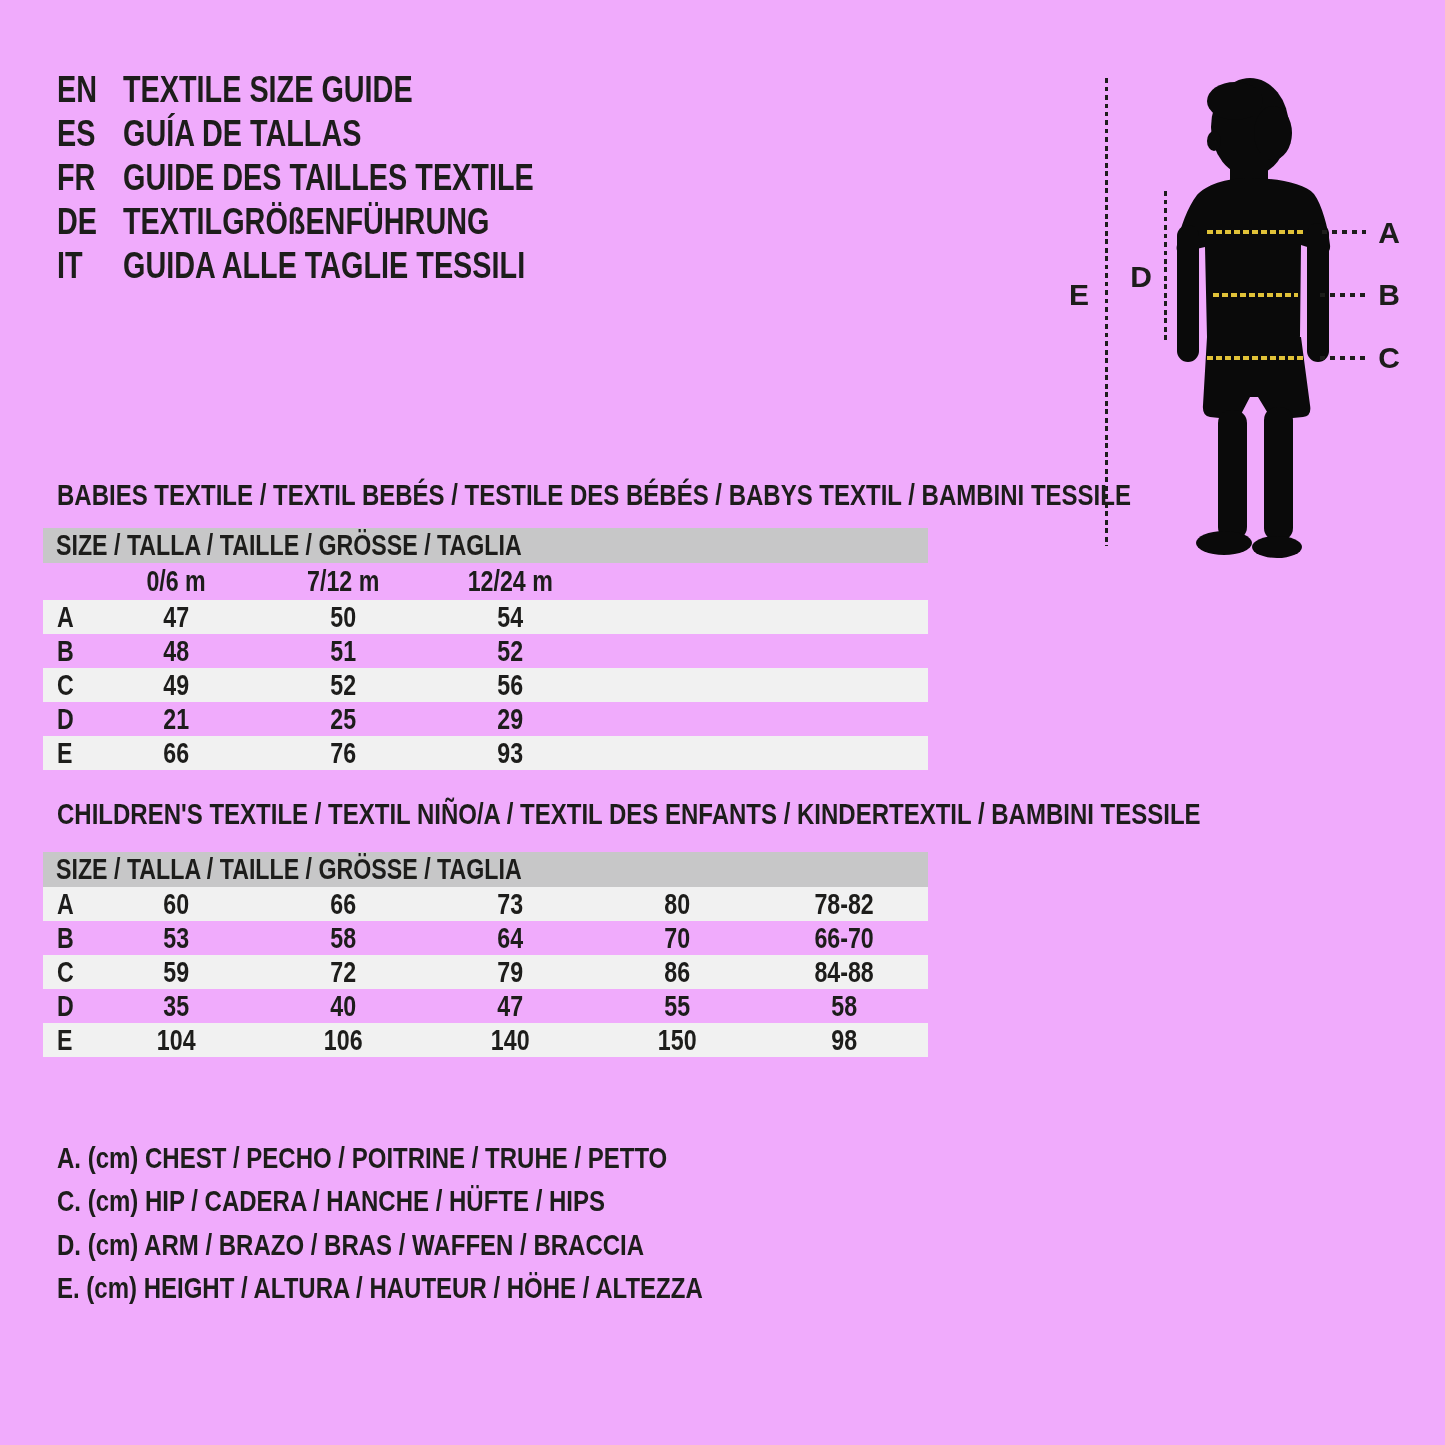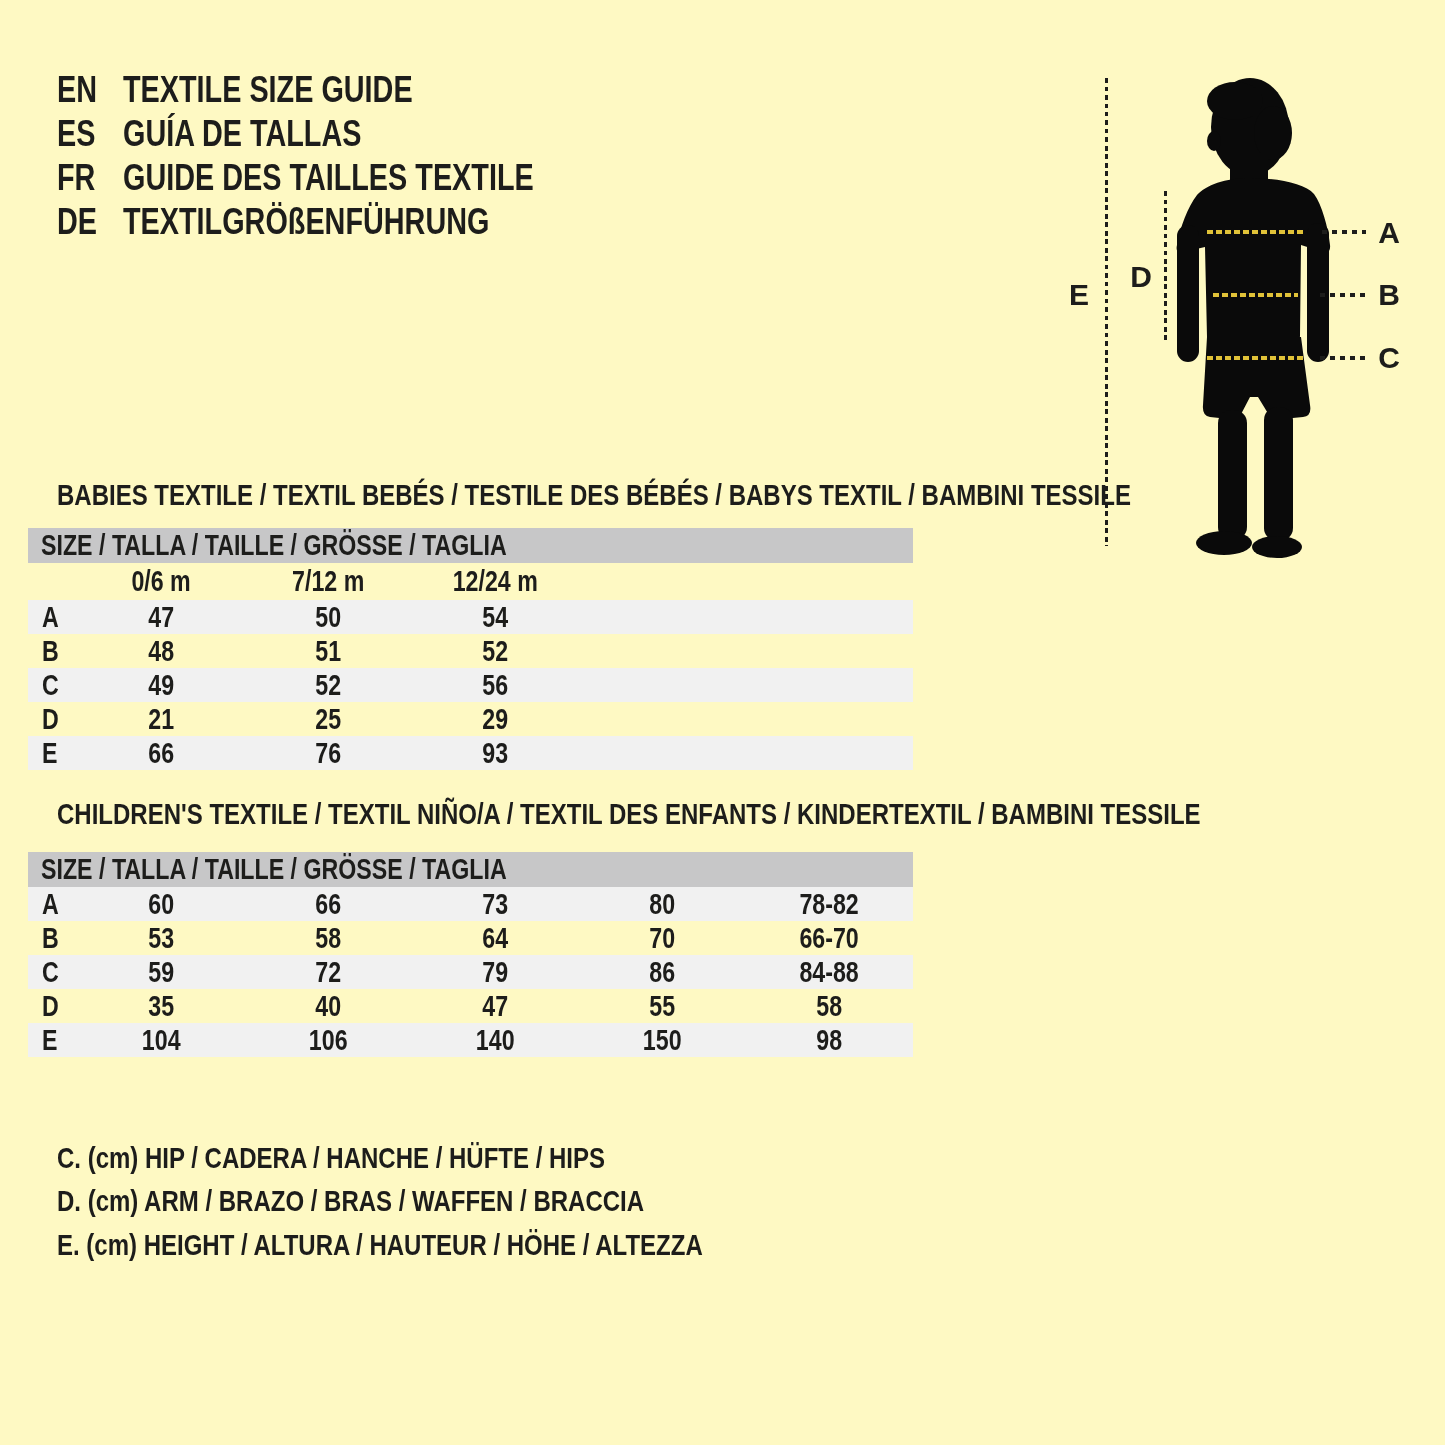--- a/index.html
+++ b/index.html
@@ -1,36 +1,36 @@
 <!DOCTYPE html>
 <html><head>
 <meta charset="utf-8">
 <style>
   html,body { margin:0; padding:0; background:#ffffff; }
   .page {
     position:relative; width:1445px; height:1445px; overflow:hidden;
-    background:#fef9c3; color:#1d1d1b;
+    background:#f0abfc; color:#1d1d1b;
     font-family:"Liberation Sans", sans-serif;
   }
   
   .cond  { display:inline-block; transform:scaleX(0.8);  transform-origin:0 50%; white-space:nowrap; }
   .condc { display:inline-block; transform:scaleX(0.8);  transform-origin:50% 50%; white-space:nowrap; }
 
   
   .lang-header { position:absolute; left:57px; top:68px; }
   .lang-row  { display:flex; align-items:center; height:44px; font-size:36px; font-weight:bold; }
   .lang-code { width:66px; flex:none; }
 
   
   .section-title { position:absolute; left:57px; font-size:30px; font-weight:bold; line-height:34px; }
   .title-babies   { top:478px; }
   .title-children { top:797px; }
 
   
-  .size-table { position:absolute; left:28px; width:885px; }
+  .size-table { position:absolute; left:43px; width:885px; }
   .babies-table   { top:528px; }
   .children-table { top:852px; }
   .tbl-bar {
     height:35px; background:#c7c7c8; display:flex; align-items:center;
     padding-left:13px; font-size:29px; font-weight:bold;
   }
   .trow { display:flex; align-items:center; height:34px; font-size:29px; font-weight:bold; }
   .trow.colhead { height:37px; }
   .cell { text-align:center; }
   .cell.lbl { width:50px; padding-left:12px; box-sizing:border-box; text-align:left; flex:none; }
@@ -87,20 +87,24 @@
       <span class="lang-code"><span class="cond">ES</span></span>
       <span class="cond">GUÍA DE TALLAS</span>
     </div>
     <div class="lang-row">
       <span class="lang-code"><span class="cond">FR</span></span>
       <span class="cond">GUIDE DES TAILLES TEXTILE</span>
     </div>
     <div class="lang-row">
       <span class="lang-code"><span class="cond">DE</span></span>
       <span class="cond">TEXTILGRÖßENFÜHRUNG</span>
+    </div>
+    <div class="lang-row">
+      <span class="lang-code"><span class="cond">IT</span></span>
+      <span class="cond">GUIDA ALLE TAGLIE TESSILI</span>
     </div>
   </div>
 
   <svg class="silhouette-svg" viewBox="0 0 220 485" xmlns="http://www.w3.org/2000/svg">
     <g fill="#0a0a0a">
       <ellipse cx="100" cy="52" rx="39" ry="49"></ellipse>
       <ellipse cx="123" cy="58" rx="19" ry="27"></ellipse>
       <ellipse cx="85" cy="26" rx="28" ry="19"></ellipse>
       <ellipse cx="64" cy="66" rx="7" ry="10"></ellipse>
       <rect x="80" y="78" width="38" height="32"></rect>
@@ -220,20 +224,23 @@
       <div class="cell val"><span class="condc">104</span></div>
       <div class="cell val"><span class="condc">106</span></div>
       <div class="cell val"><span class="condc">140</span></div>
       <div class="cell val"><span class="condc">150</span></div>
       <div class="cell val"><span class="condc">98</span></div>
     </div>
   </div>
 
   <div class="legend">
     <div class="legend-line">
+        <span class="cond">A. (cm) CHEST / PECHO / POITRINE / TRUHE / PETTO</span>
+      </div>
+    <div class="legend-line">
         <span class="cond">C. (cm) HIP / CADERA / HANCHE / HÜFTE / HIPS</span>
       </div>
     <div class="legend-line">
         <span class="cond">D. (cm) ARM / BRAZO / BRAS / WAFFEN / BRACCIA</span>
       </div>
     <div class="legend-line">
         <span class="cond">E. (cm) HEIGHT / ALTURA / HAUTEUR / HÖHE / ALTEZZA</span>
       </div>
   </div>
 

